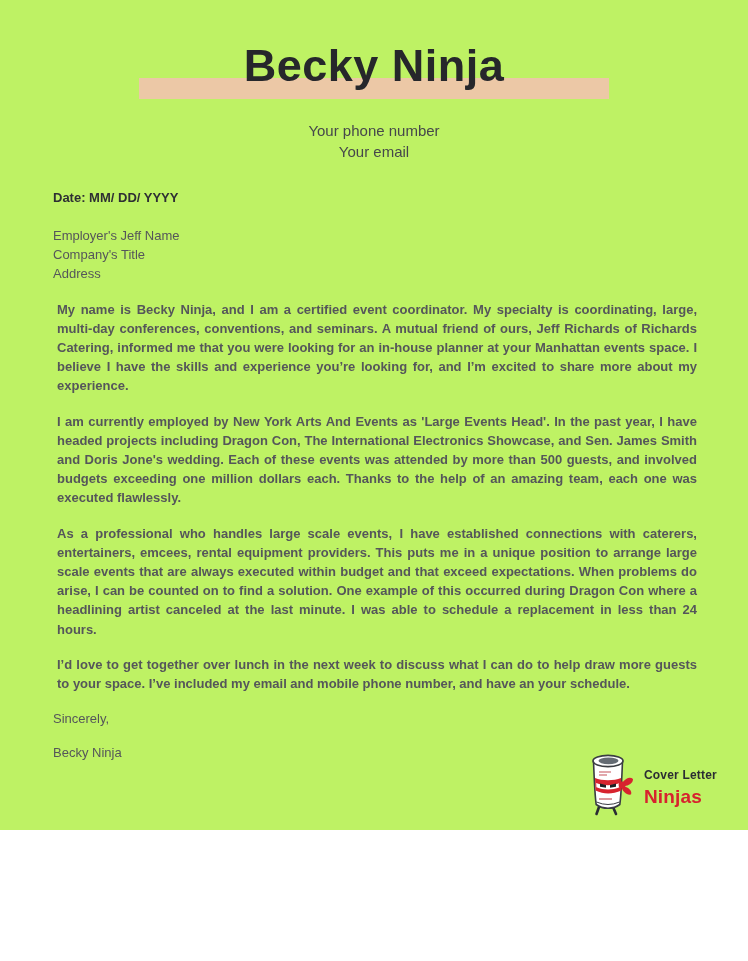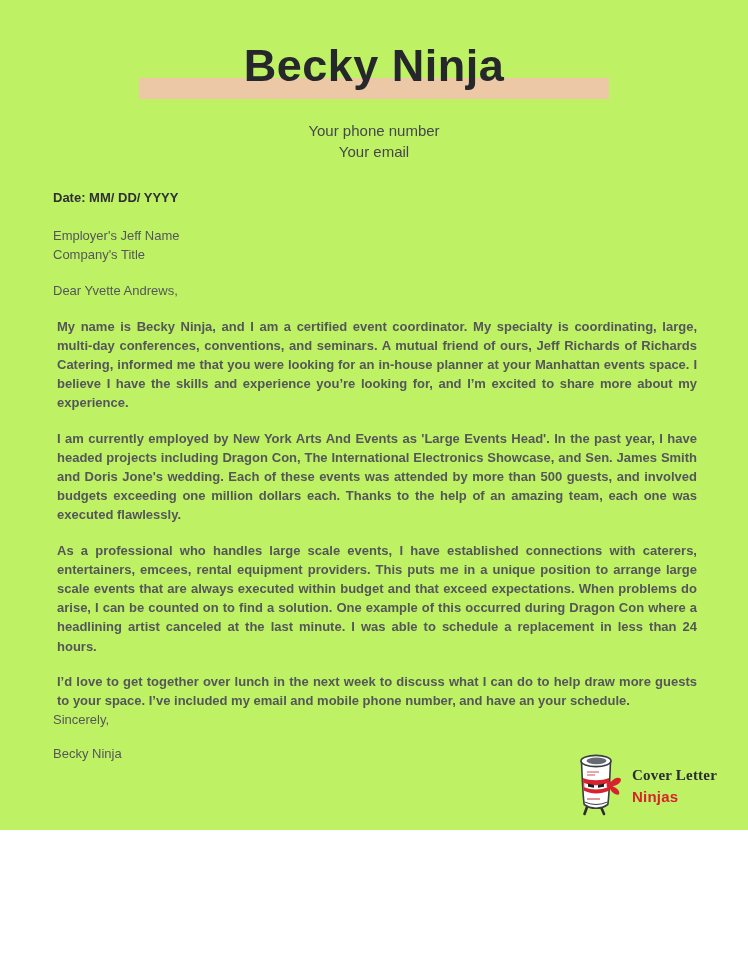--- a/index.html
+++ b/index.html
@@ -49,34 +49,34 @@
     line-height: 19px;
   }
   .recipient-block { margin-top: 19px; line-height: 19.2px; }
   .salutation { margin-top: 17px; line-height: 19.2px; }
   .content p.body-paragraph {
     margin: 16px 0 0 4px;
     line-height: 19.2px;
     text-align: justify;
     font-weight: bold;
   }
-  .closing { line-height: 19.2px; }
+  .closing { margin-top: 16px; line-height: 19.2px; }
   .signature { margin-top: 15px; line-height: 19.2px; }
   
   .brand-logo {
     position: absolute;
     right: 31px;
     bottom: 10px;
     display: flex;
     align-items: center;
     gap: 10px;
   }
   .logo-text { display: flex; flex-direction: column; line-height: 21px; }
-  .logo-line1 { font-size: 15px; font-weight: bold; color: #2b2d33; letter-spacing: 0.2px; font-family: Liberation Serif, serif; }
-  .logo-line2 { font-size: 15px; font-weight: bold; color: #d7232e; letter-spacing: 0.2px; }
+  .logo-line1 { font-size: 12px; font-weight: bold; color: #2b2d33; letter-spacing: 0.2px; }
+  .logo-line2 { font-size: 19px; font-weight: bold; color: #d7232e; letter-spacing: 0.2px; }
 </style>
 </head>
 <body>
 
 <div class="page">
 
   <div class="header">
     <div class="accent-bar"></div>
     <h1 class="page-title">Becky Ninja</h1>
   </div>
@@ -85,23 +85,23 @@
     <div>Your phone number</div>
     <div>Your email</div>
   </div>
 
   <div class="content">
     <div class="date-line">Date: MM/ DD/ YYYY</div>
 
     <div class="recipient-block">
       <div>Employer's Jeff Name</div>
       <div>Company's Title</div>
+      <div>Address</div>
     </div>
 
-    <div class="salutation">Dear Yvette Andrews,</div>
 
     <p class="body-paragraph">My name is Becky Ninja, and I am a certified event coordinator. My specialty is coordinating, large, multi-day conferences, conventions, and seminars. A mutual friend of ours, Jeff Richards of Richards Catering, informed me that you were looking for an in-house planner at your Manhattan events space. I believe I have the skills and experience you’re looking for, and I’m excited to share more about my experience.</p>
     <p class="body-paragraph">I am currently employed by New York Arts And Events as 'Large Events Head'. In the past year, I have headed projects including Dragon Con, The International Electronics Showcase, and Sen. James Smith and Doris Jone's wedding. Each of these events was attended by more than 500 guests, and involved budgets exceeding one million dollars each. Thanks to the help of an amazing team, each one was executed flawlessly.</p>
     <p class="body-paragraph">As a professional who handles large scale events, I have established connections with caterers, entertainers, emcees, rental equipment providers. This puts me in a unique position to arrange large scale events that are always executed within budget and that exceed expectations. When problems do arise, I can be counted on to find a solution. One example of this occurred during Dragon Con where a headlining artist canceled at the last minute. I was able to schedule a replacement in less than 24 hours.</p>
     <p class="body-paragraph">I’d love to get together over lunch in the next week to discuss what I can do to help draw more guests to your space. I’ve included my email and mobile phone number, and have an your schedule.</p>
 
     <div class="closing">Sincerely,</div>
     <div class="signature">Becky Ninja</div>
   </div>
 

